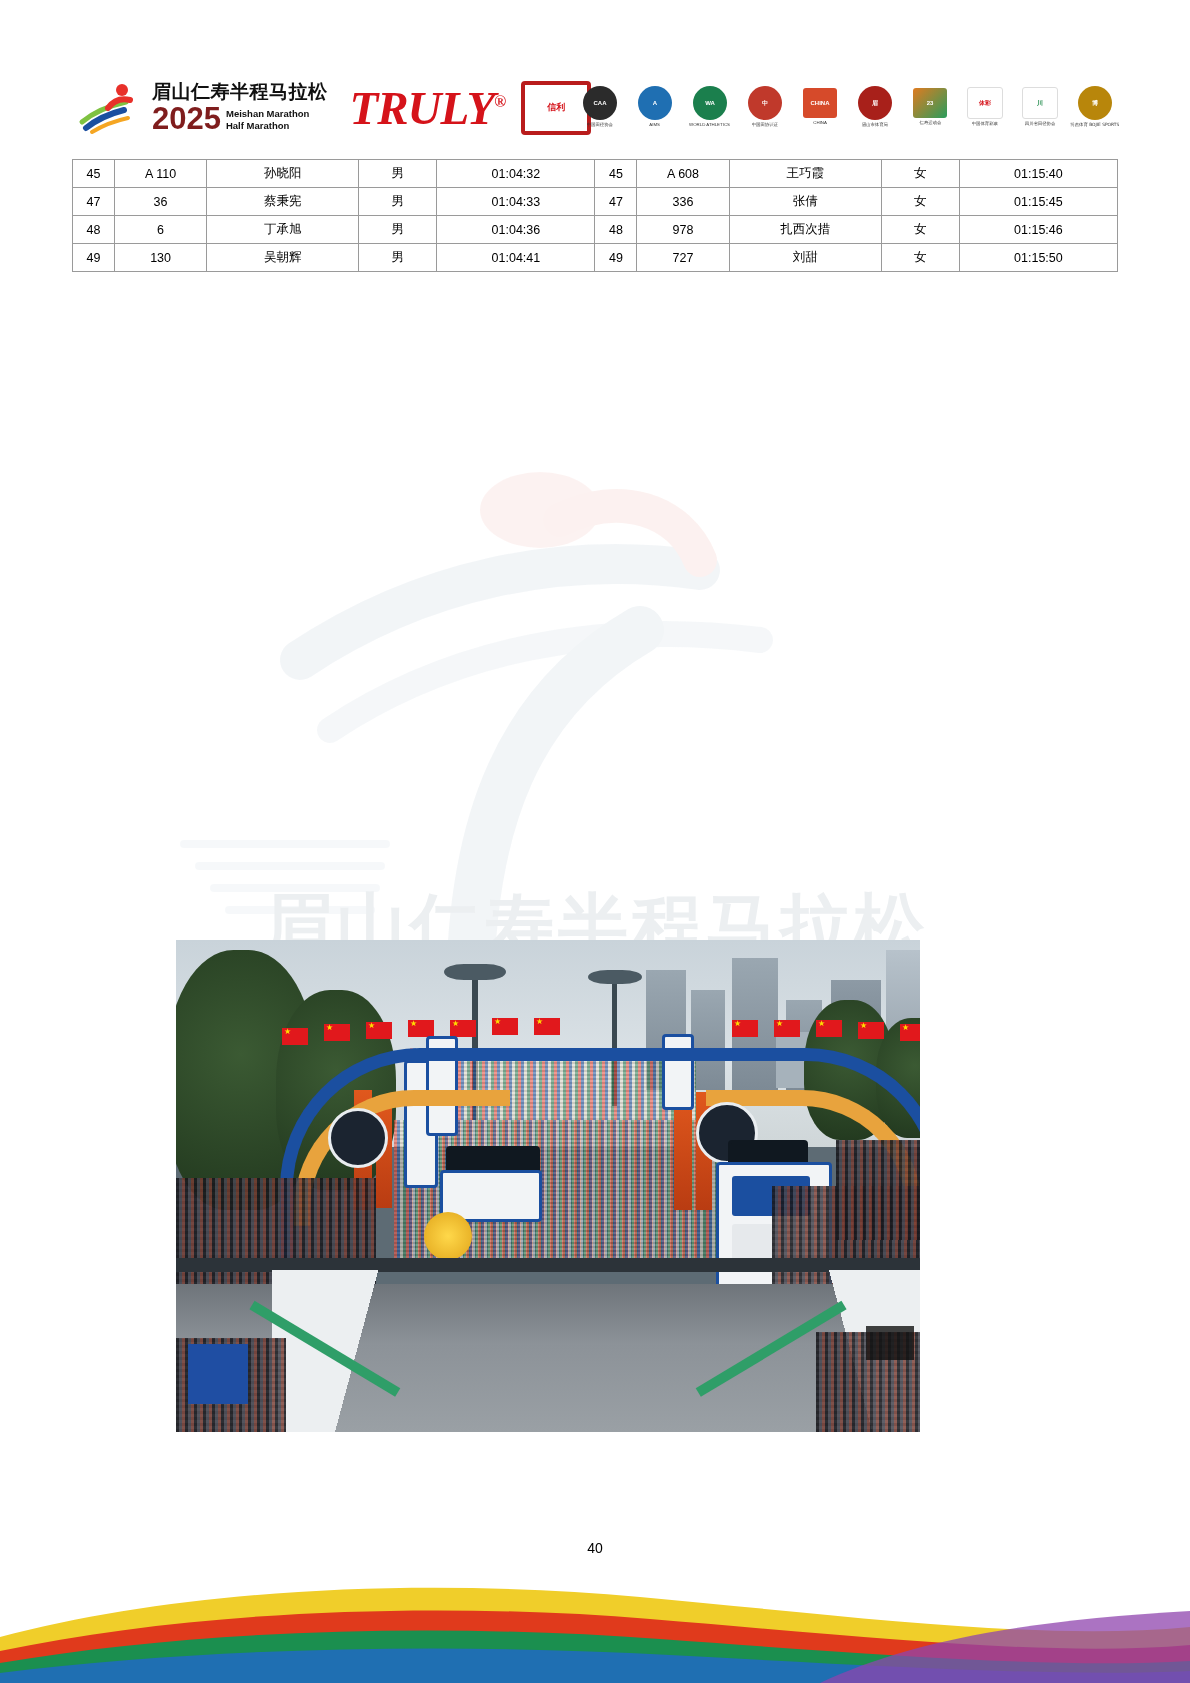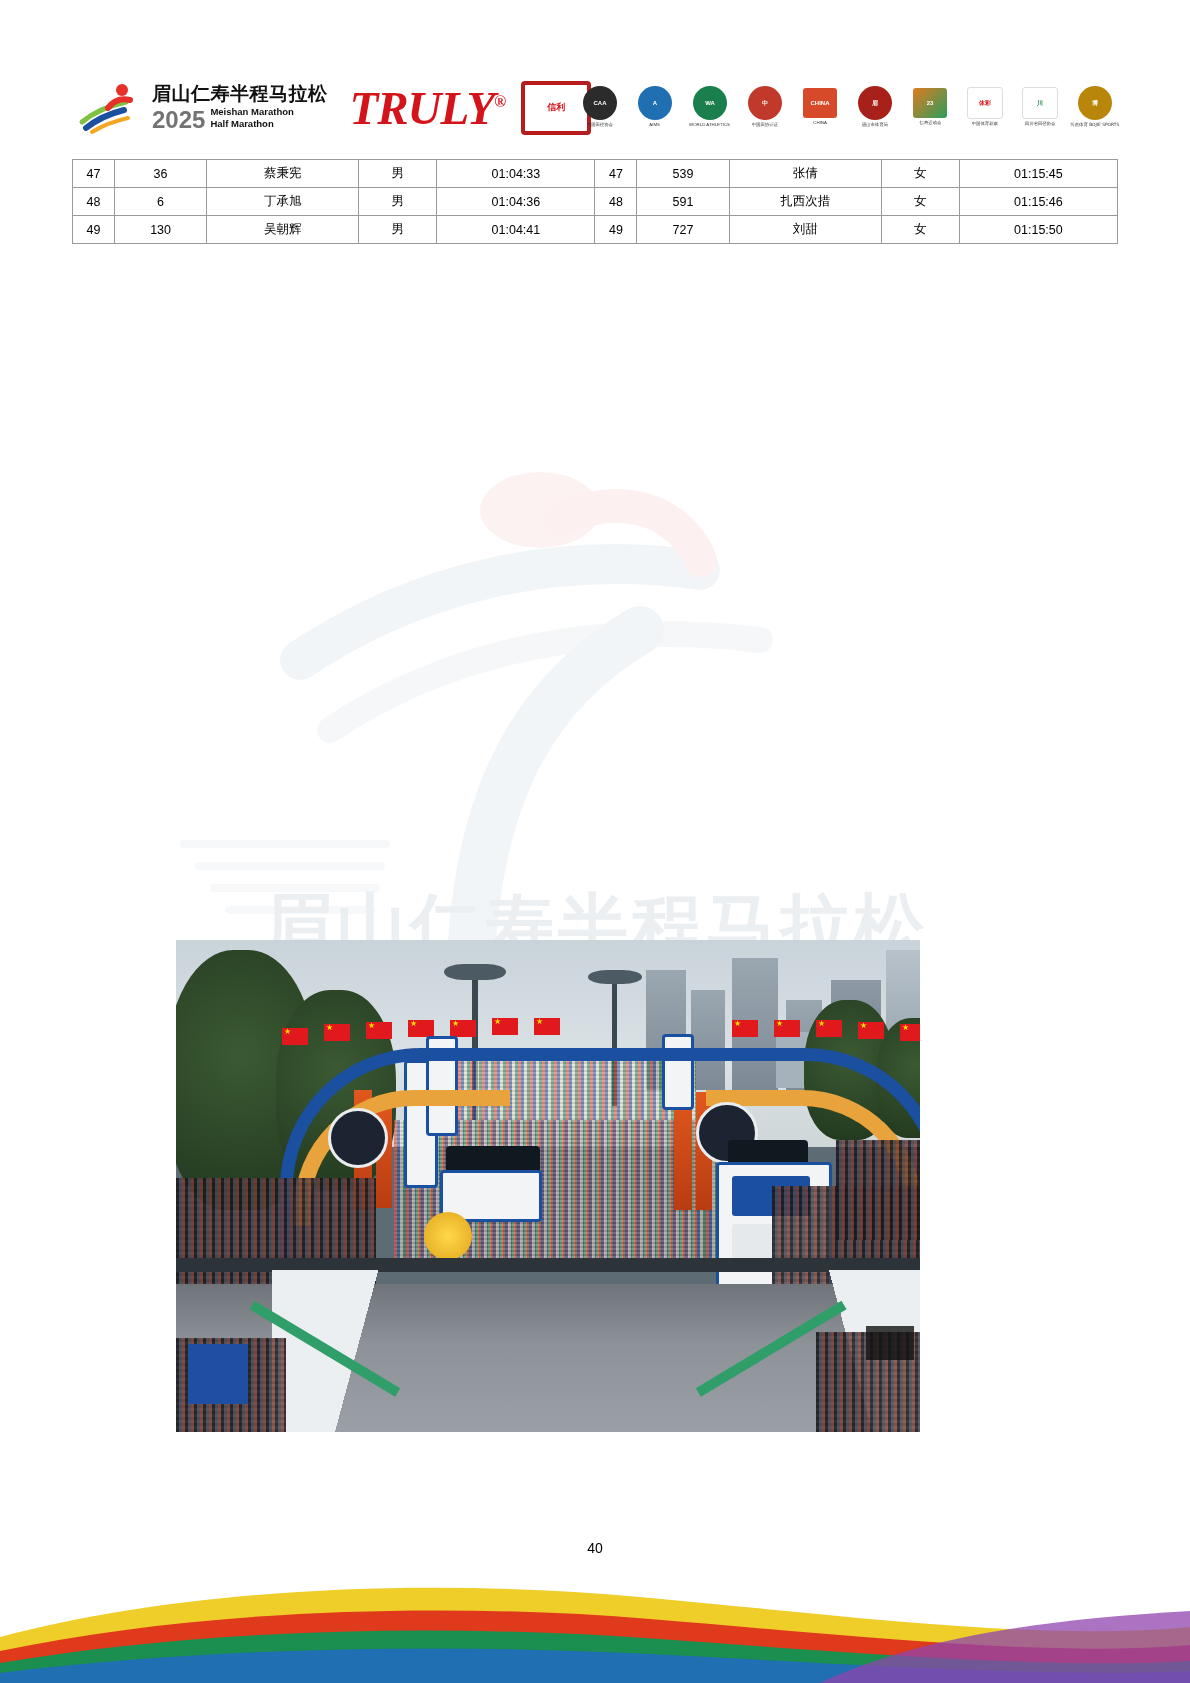--- a/index.html
+++ b/index.html
@@ -48,23 +48,23 @@
     color: #111;
     letter-spacing: 0.5px;
   }
   .logo-cn-row {
     display: flex;
     align-items: flex-end;
     gap: 5px;
     margin-top: 3px;
   }
   .logo-year {
-    font-size: 24px;
-    font-weight: bold;
-    color: #737373;
+    font-size: 31px;
+    font-weight: bold;
+    color: #7f1d1d;
     line-height: 0.95;
   }
   .logo-en {
     display: flex;
     flex-direction: column;
     font-size: 9.5px;
     font-weight: bold;
     color: #111;
     line-height: 1.25;
     padding-bottom: 2px;
@@ -381,39 +381,51 @@
       <col class="c-gender">
       <col class="c-time">
     <col class="c-rank">
       <col class="c-bib">
       <col class="c-name">
       <col class="c-gender">
       <col class="c-time">
   </colgroup>
   <tbody>
     <tr>
+      <td>45</td>
+      <td>A 110</td>
+      <td class="cn">孙晓阳</td>
+      <td class="cn">男</td>
+      <td>01:04:32</td>
+      <td>45</td>
+      <td>A 608</td>
+      <td class="cn">王巧霞</td>
+      <td class="cn">女</td>
+      <td>01:15:40</td>
+    </tr>
+    <tr>
       <td>47</td>
       <td>36</td>
       <td class="cn">蔡秉宪</td>
       <td class="cn">男</td>
       <td>01:04:33</td>
       <td>47</td>
-      <td>539</td>
+      <td>336</td>
       <td class="cn">张倩</td>
       <td class="cn">女</td>
       <td>01:15:45</td>
     </tr>
     <tr>
       <td>48</td>
       <td>6</td>
       <td class="cn">丁承旭</td>
       <td class="cn">男</td>
       <td>01:04:36</td>
       <td>48</td>
-      <td>591</td>
+      <td>978</td>
       <td class="cn">扎西次措</td>
       <td class="cn">女</td>
       <td>01:15:46</td>
     </tr>
     <tr>
       <td>49</td>
       <td>130</td>
       <td class="cn">吴朝辉</td>
       <td class="cn">男</td>
       <td>01:04:41</td>

